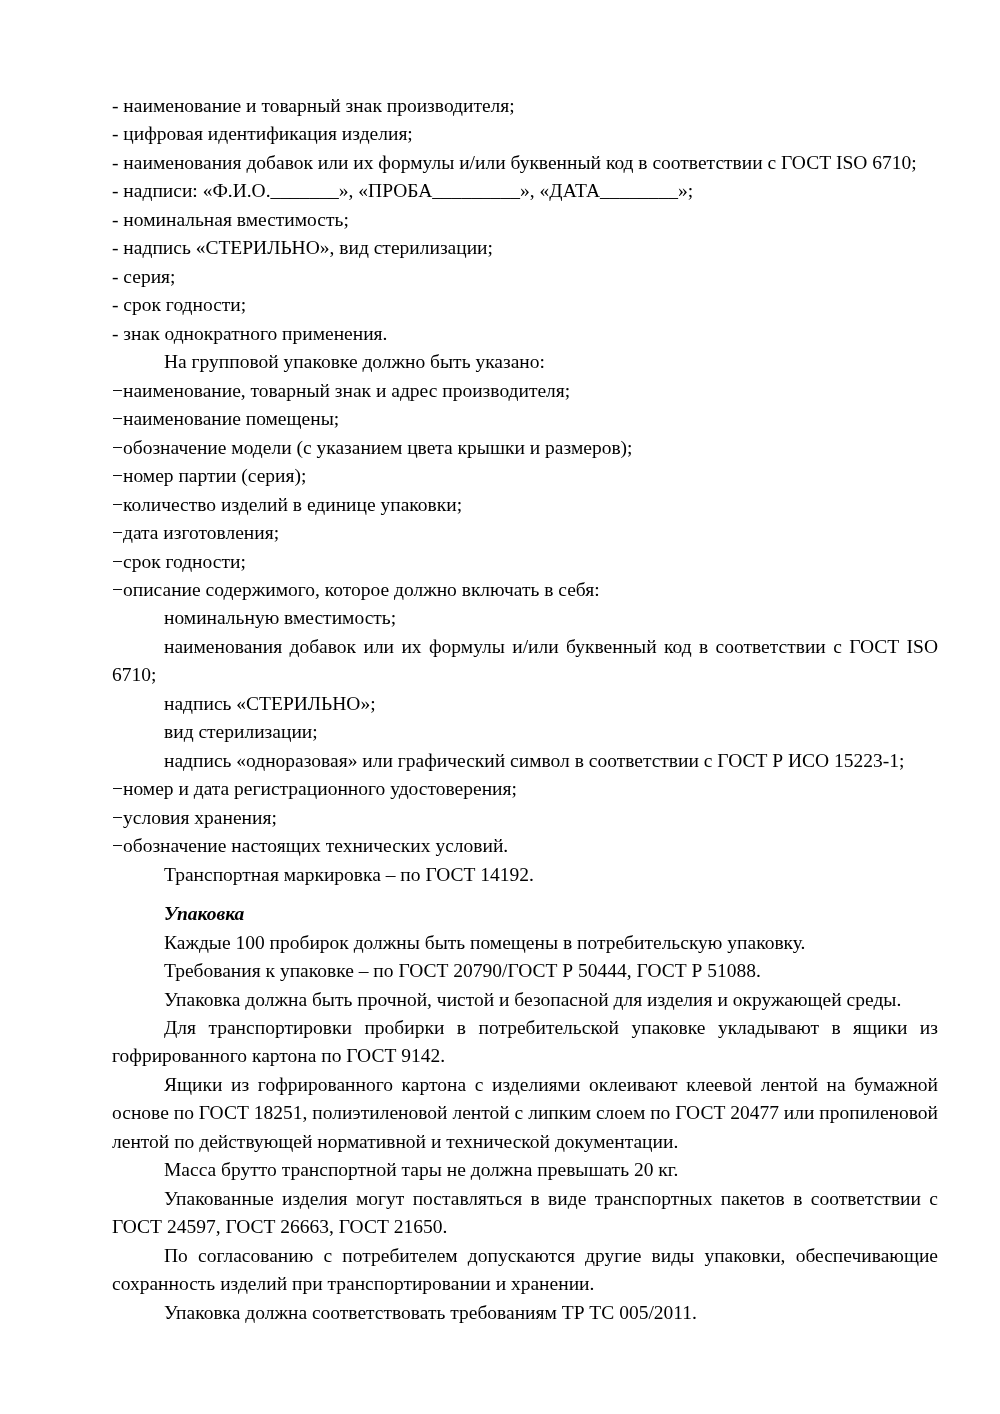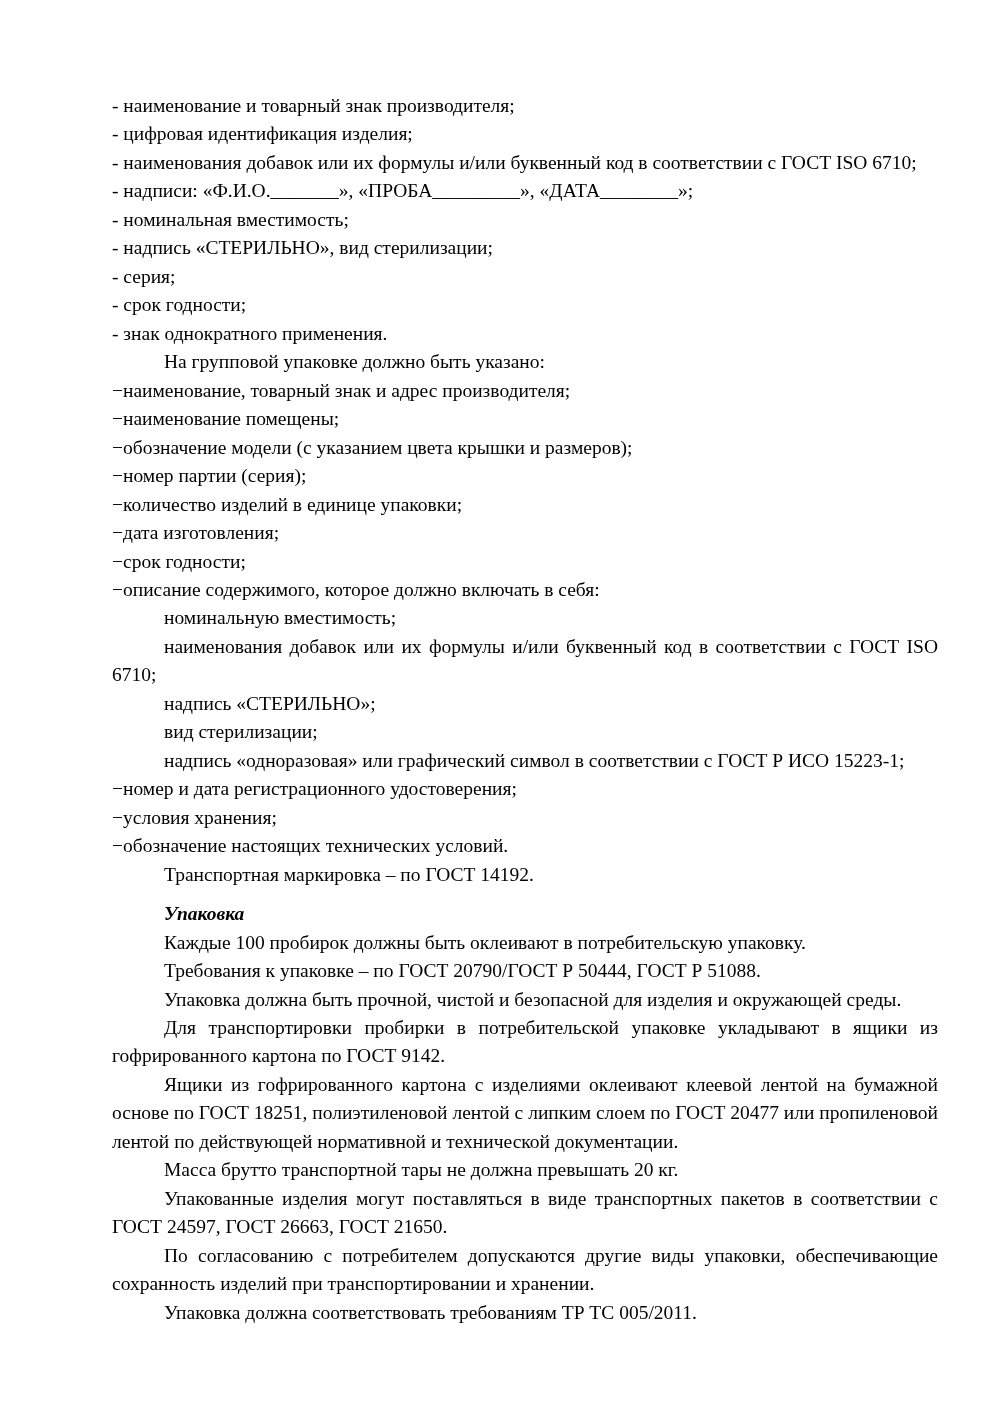--- a/index.html
+++ b/index.html
@@ -89,21 +89,21 @@
     <p class="line dash-item">−номер и дата регистрационного удостоверения;</p>
     <p class="line dash-item">−условия хранения;</p>
     <p class="line dash-item">−обозначение настоящих технических условий.</p>
 
     <p class="line indent">Транспортная маркировка – по ГОСТ 14192.</p>
 
     <div class="gap-md"></div>
 
     <p class="line heading-sub">Упаковка</p>
 
-    <p class="line indent just">Каждые 100 пробирок должны быть оклеивают в потребительскую упаковку.</p>
+    <p class="line indent just">Каждые 100 пробирок должны быть помещены в потребительскую упаковку.</p>
     <p class="line indent just">Требования к упаковке – по ГОСТ 20790/ГОСТ Р 50444, ГОСТ Р 51088.</p>
     <p class="line indent just">Упаковка должна быть прочной, чистой и безопасной для изделия и окружающей среды.</p>
     <p class="line indent just">Для транспортировки пробирки в потребительской упаковке укладывают в ящики из гофрированного картона по ГОСТ 9142.</p>
     <p class="line indent just">Ящики из гофрированного картона с изделиями оклеивают клеевой лентой на бумажной основе по ГОСТ 18251, полиэтиленовой лентой с липким слоем по ГОСТ 20477 или пропиленовой лентой по действующей нормативной и технической документации.</p>
     <p class="line indent just">Масса брутто транспортной тары не должна превышать 20 кг.</p>
     <p class="line indent just">Упакованные изделия могут поставляться в виде транспортных пакетов в соответствии с ГОСТ 24597, ГОСТ 26663, ГОСТ 21650.</p>
     <p class="line indent just">По согласованию с потребителем допускаются другие виды упаковки, обеспечивающие сохранность изделий при транспортировании и хранении.</p>
     <p class="line indent just">Упаковка должна соответствовать требованиям ТР ТС 005/2011.</p>
 
     <div class="gap-sm"></div>

